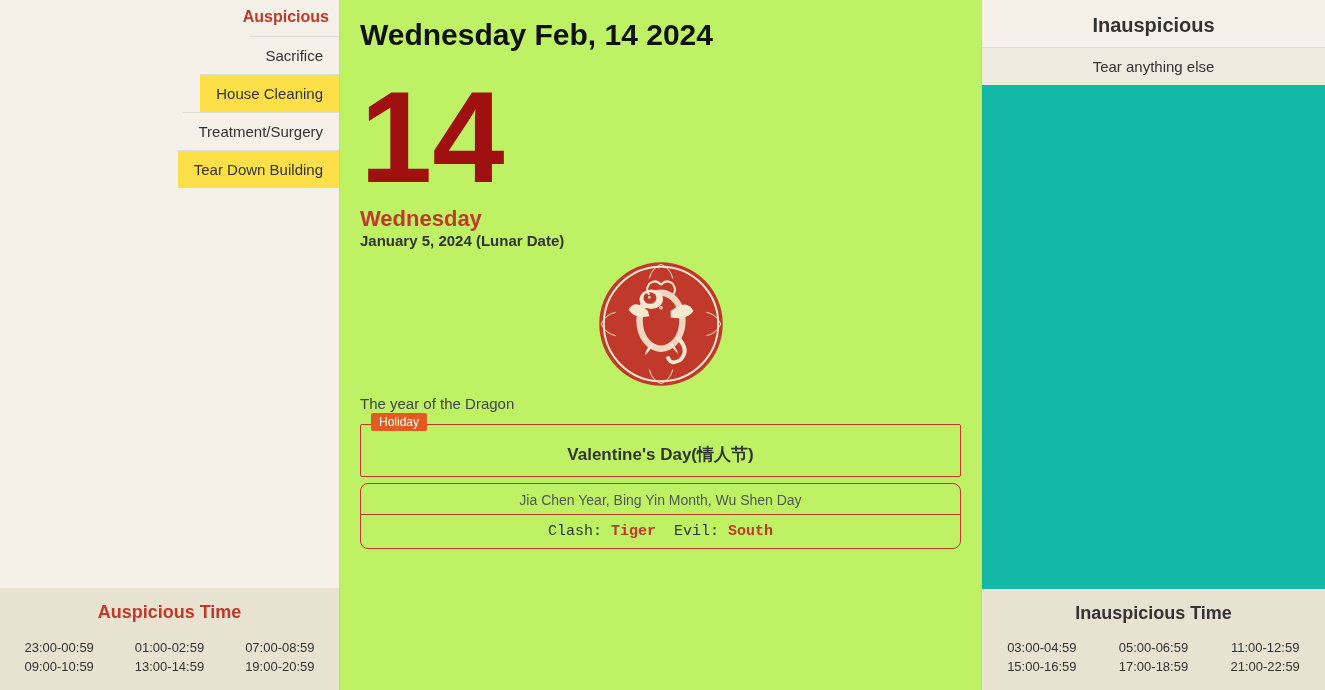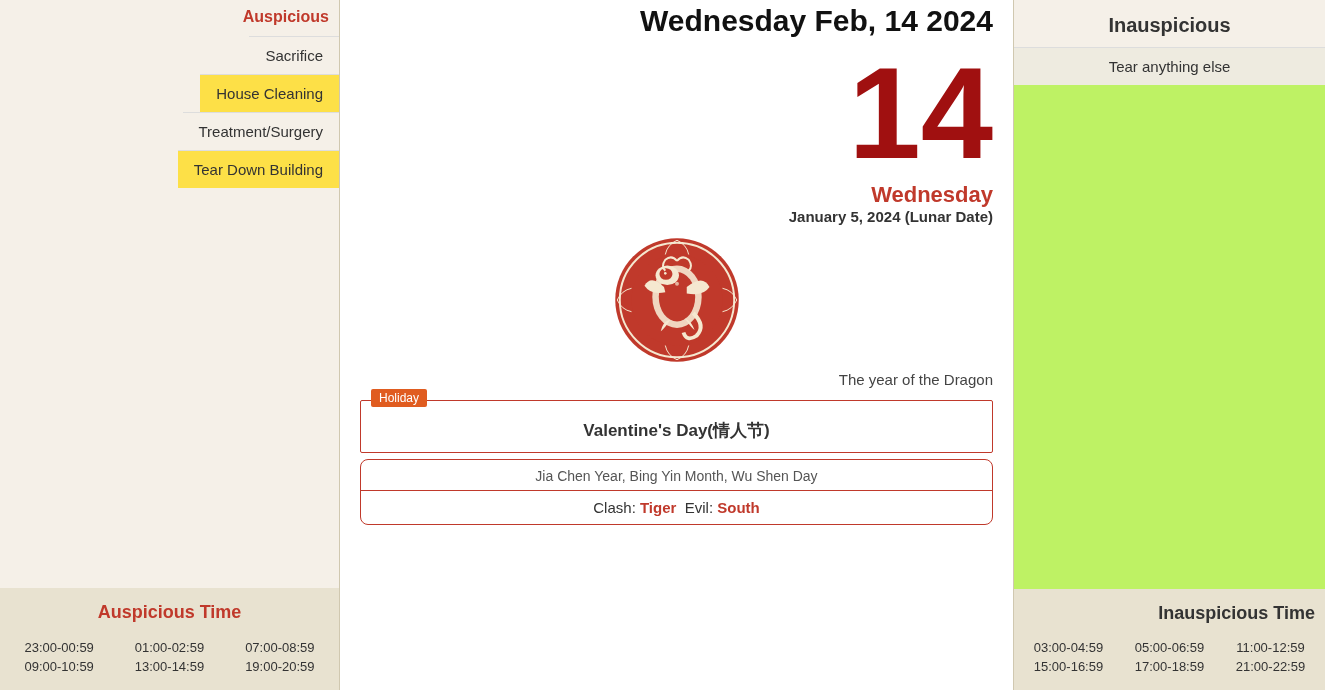--- a/index.html
+++ b/index.html
@@ -68,40 +68,40 @@
       text-align: center;
       font-size: 13px;
       color: #333;
       padding: 4px 6px 6px;
       margin-top: 12px;
     }
 
     
     .center-panel {
       flex: 1;
-      background: #ffffff;
-      display: flex;
-      flex-direction: column;
-      align-items: flex-end;
-      padding: 4px 20px 10px;
+      background: #bef264;
+      display: flex;
+      flex-direction: column;
+      align-items: flex-start;
+      padding: 18px 20px 10px;
       position: relative;
     }
     .main-title {
       font-size: 30px;
       font-weight: bold;
       color: #111;
       text-align: center;
       margin-bottom: 6px;
     }
     .day-number {
       font-size: 130px;
       font-weight: bold;
       color: #a01010;
       line-height: 1;
-      margin: 4px 0 4px;
+      margin: 14px 0 4px;
     }
     .weekday-label {
       font-size: 22px;
       font-weight: bold;
       color: #c0392b;
     }
     .lunar-date {
       font-size: 15px;
       color: #333;
       margin-bottom: 6px;
@@ -153,30 +153,31 @@
       font-size: 14px;
       color: #555;
       padding: 8px 10px 6px;
       border-bottom: 1px solid #c0392b;
     }
     .clash-row {
       text-align: center;
       font-size: 15px;
       color: #333;
       padding: 8px 10px;
+      font-family: Liberation Mono, monospace;
     }
     .clash-row .highlight-red {
       color: #c0392b;
       font-weight: bold;
     }
 
     
     .right-panel {
-      width: 312px;
-      background: #bef264;
+      width: 344px;
+      background: #14b8a6;
       display: flex;
       flex-direction: column;
       border-left: 1px solid #d0c8b0;
     }
     .right-top {
       flex: 1;
       display: flex;
       flex-direction: column;
     }
     .section-header-inauspicious {
@@ -193,21 +194,21 @@
       padding: 10px 16px;
       text-align: center;
       font-size: 15px;
       color: #333;
     }
     .right-bottom {
       background: #e8e2d0;
       padding: 14px 10px 10px;
     }
     .section-header-inauspicious-time {
-      text-align: right;
+      text-align: center;
       font-size: 18px;
       font-weight: bold;
       color: #333;
       margin-bottom: 10px;
     }
   </style>
 </head>
 <body>
 
 <div class="left-panel">

